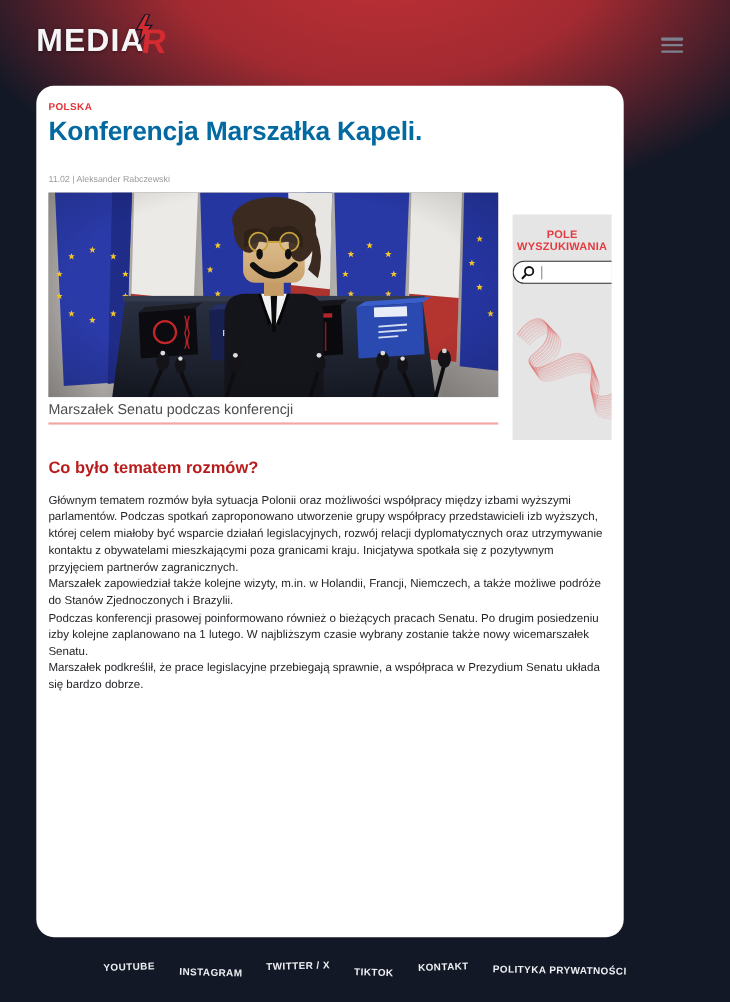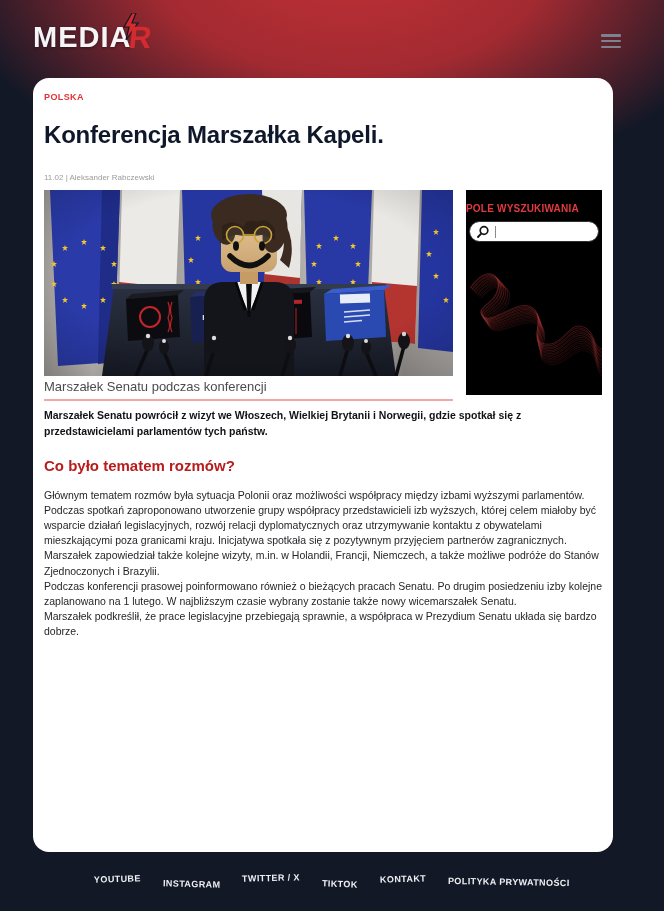--- a/index.html
+++ b/index.html
@@ -21,35 +21,35 @@
     text-shadow:0 1px 3px rgba(0,0,0,.4);
   }
   .logo-r-wrap { position:relative; margin-left:-2px; }
   .logo-r { color:#d32b2f; font-size:31px; font-weight:800; line-height:1; display:inline-block; transform:skewX(-6deg); }
   .logo-bolt { position:absolute; left:-7px; top:-9px; }
   .hamburger { position:absolute; right:27px; top:34px; width:20px; height:14px; display:flex; flex-direction:column; justify-content:space-between; cursor:pointer; }
   .hamburger span { display:block; height:2.5px; background:#7d828e; border-radius:1px; }
 
   
   .card {
-    position:absolute; left:33px; top:78px; width:580px; height:774px;
+    position:absolute; left:33px; top:78px; width:534px; height:774px;
     background:#ffffff; border-radius:16px; padding:14px 11px 0 11px;
   }
   .category { color:#e13439; font-size:9px; font-weight:700; letter-spacing:.4px; }
-  .headline { margin-top:19px; font-size:24px; font-weight:700; color:#0f172a; letter-spacing:-.2px; }
+  .headline { margin-top:4px; font-size:24px; font-weight:700; color:#0369a1; letter-spacing:-.2px; }
   .byline { margin-top:24px; font-size:8px; color:#9b9b9b; }
 
   .media-row { display:flex; gap:13px; margin-top:8px; }
   .photo-col { width:409px; }
   .photo-col svg.photo { display:block; width:409px; height:186px; background:#a5a19e; }
   .caption { margin-top:3px; font-size:13px; color:#4c4c4c; }
   .divider { margin-top:5px; height:2px; background:#f2a6a6; }
 
   .sidebar {
-    width:154px; height:205px; background:#000000; text-align:left; padding-top:13px; overflow:hidden;
+    width:154px; height:205px; background:#e5e5e5; text-align:center; padding-top:13px; overflow:hidden;margin-top:20px;
   }
   .search-label { color:#e23a3e; font-weight:700; font-size:10px; letter-spacing:.2px; }
   .search-pill {
     margin:7px auto 0; width:130px; height:21px; background:#fff;
     border:1.5px solid #2e2e2e; border-radius:999px;
     display:flex; align-items:center; padding-left:6px; gap:5px; cursor:text;
   }
   .search-caret { width:1px; height:12px; background:#8a8a8a; }
   .wave { margin-top:17px; }
 
@@ -297,21 +297,20 @@
           <use href="#wv" transform="translate(6,19.5) rotate(7.8 75 60)" opacity=".14"></use>
         </g>
 
         <defs>
           <path id="wv" d="M4,28 C18,6 36,12 31,30 C27,44 10,46 16,55 C24,66 48,40 63,46 C82,54 60,79 77,83 C95,87 101,61 115,66 C131,71 122,93 143,88" fill="none"></path>
         </defs>
       </svg>
     </div>
   </div>
 
-  <p class="lead">Marszałek Senatu powrócił z wizyt we Włoszech, Wielkiej Brytanii i Norwegii, gdzie spotkał się z przedstawicielami parlamentów tych państw.</p>
 
   <h2 class="section-heading">Co było tematem rozmów?</h2>
   <p class="body-para">Głównym tematem rozmów była sytuacja Polonii oraz możliwości współpracy między izbami wyższymi parlamentów. Podczas spotkań zaproponowano utworzenie grupy współpracy przedstawicieli izb wyższych, której celem miałoby być wsparcie działań legislacyjnych, rozwój relacji dyplomatycznych oraz utrzymywanie kontaktu z obywatelami mieszkającymi poza granicami kraju. Inicjatywa spotkała się z pozytywnym przyjęciem partnerów zagranicznych.</p>
 
   <p class="body-para">Marszałek zapowiedział także kolejne wizyty, m.in. w Holandii, Francji, Niemczech, a także możliwe podróże do Stanów Zjednoczonych i Brazylii.</p>
   <p class="body-para">Podczas konferencji prasowej poinformowano również o bieżących pracach Senatu. Po drugim posiedzeniu izby kolejne zaplanowano na 1 lutego. W najbliższym czasie wybrany zostanie także nowy wicemarszałek Senatu.</p>
   <p class="body-para">Marszałek podkreślił, że prace legislacyjne przebiegają sprawnie, a współpraca w Prezydium Senatu układa się bardzo dobrze.</p>
 </div>
 
 <div class="footer">

